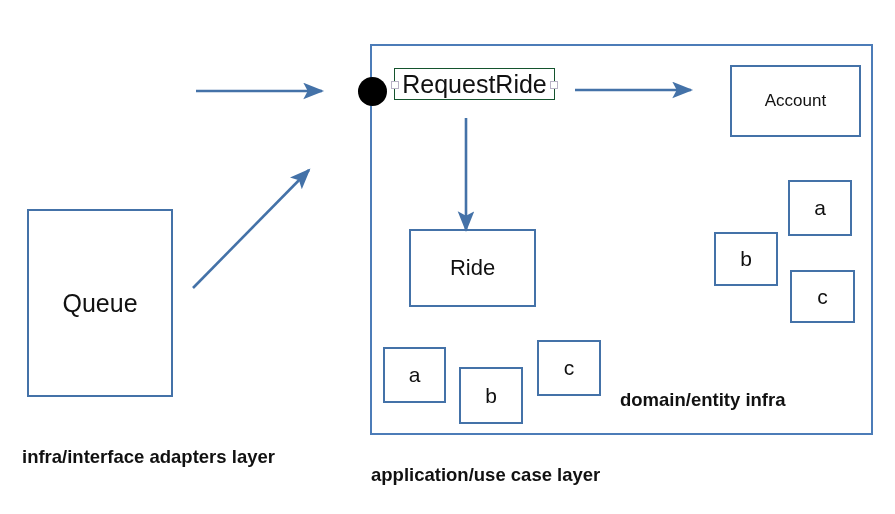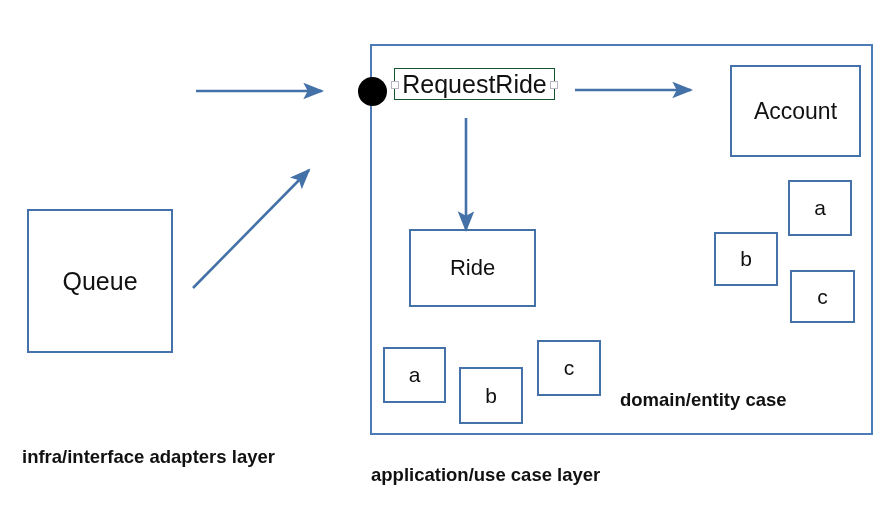--- a/index.html
+++ b/index.html
@@ -22,27 +22,27 @@
     box-sizing: border-box;
     background: #ffffff;
     border: 2px solid #4472a8;
     display: flex;
     align-items: center;
     justify-content: center;
     color: #111111;
     font-family: "Liberation Sans", sans-serif;
   }
   .box-api      { left: 27px;  top: 20px;  width: 146px; height: 144px; font-size: 25px; }
-  .box-queue    { left: 27px;  top: 209px; width: 146px; height: 144px; font-size: 25px; }
+  .box-queue    { left: 27px;  top: 209px; width: 146px; height: 188px; font-size: 25px; }
   .container-app{
     left: 370px; top: 44px; width: 503px; height: 391px;
     border: 2px solid #4c7cb8;
     display: block;
   }
-  .box-account  { left: 730px; top: 65px;  width: 131px; height: 92px;  font-size: 23px; }
+  .box-account  { left: 730px; top: 65px;  width: 131px; height: 72px;  font-size: 17px; }
   .box-ride     { left: 409px; top: 229px; width: 127px; height: 78px;  font-size: 22px; }
 
   .mini { font-size: 21px; }
   .mini-bot-a { left: 383px; top: 347px; width: 63px;  height: 56px; }
   .mini-bot-b { left: 459px; top: 367px; width: 64px;  height: 57px; }
   .mini-bot-c { left: 537px; top: 340px; width: 64px;  height: 56px; }
   .mini-rt-a  { left: 788px; top: 180px; width: 64px;  height: 56px; }
   .mini-rt-b  { left: 714px; top: 232px; width: 64px;  height: 54px; }
   .mini-rt-c  { left: 790px; top: 270px; width: 65px;  height: 53px; }
 
@@ -151,17 +151,17 @@
   </svg>
 
   <div class="entry-dot"></div>
 
   <div class="textbox-selected">
     <span class="handle handle-left"></span>
     <span>RequestRide</span>
     <span class="handle handle-right"></span>
   </div>
 
-  <div class="label label-domain">domain/entity case</div>
+  <div class="label label-domain">domain/entity infra</div>
   <div class="label label-app">application/use case layer</div>
   <div class="label label-infra">infra/interface adapters layer</div>
 
 </div>
 
 </body></html>

